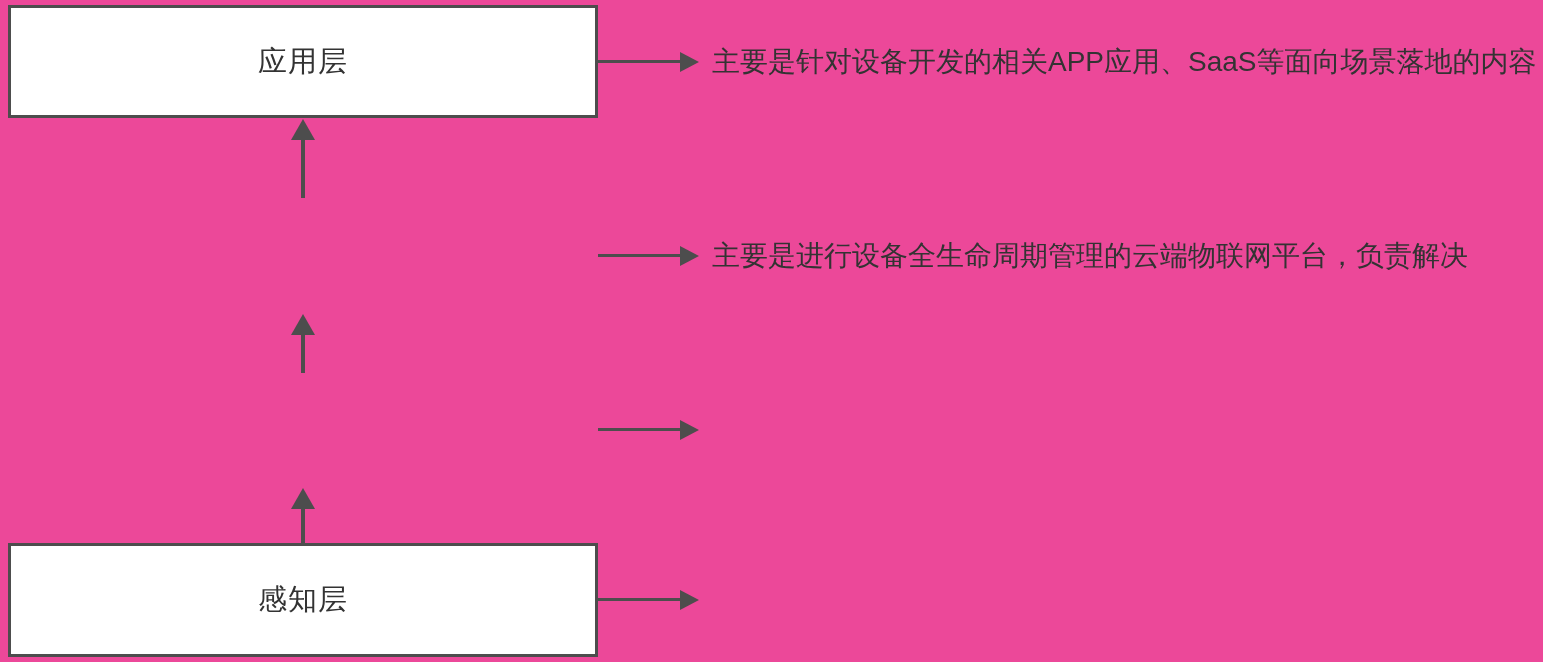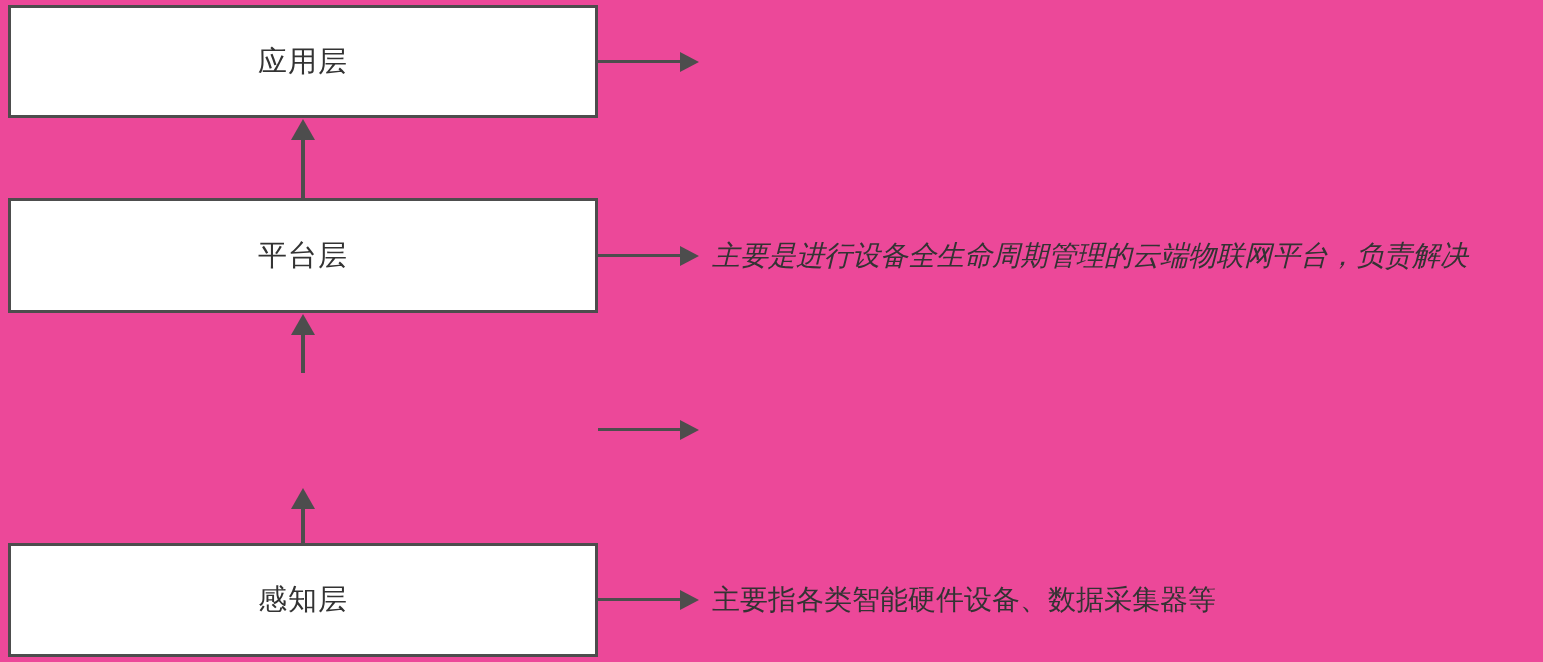--- a/index.html
+++ b/index.html
@@ -69,23 +69,20 @@
 </style>
 </head>
 <body>
 
 <div class="canvas">
 
   <div class="layer-box" style="top:5px; height:113px;">
     <span class="layer-label">应用层</span>
   </div>
 
-  <div class="layer-box" style="top:198px; height:115px;">
-    <span class="layer-label">平台层</span>
-  </div>
 
 
   <div class="layer-box" style="top:543px; height:114px;">
     <span class="layer-label">感知层</span>
   </div>
 
   <div>
     <div class="v-head" style="left:291px; top:119px;"></div>
     <div class="v-line" style="left:301px; top:139px; height:59px;"></div>
   </div>
@@ -113,19 +110,19 @@
   <div>
     <div class="h-line" style="left:598px; top:428px; width:82px;"></div>
     <div class="h-head" style="left:680px; top:420px;"></div>
   </div>
 
   <div>
     <div class="h-line" style="left:598px; top:598px; width:82px;"></div>
     <div class="h-head" style="left:680px; top:590px;"></div>
   </div>
 
+  <div class="desc" style="top:41px;">主要是针对设备开发的相关APP应用、SaaS等面向场景落地的内容</div>
 
-  <div class="desc" style="top:235px;font-style:italic;">主要是进行设备全生命周期管理的云端物联网平台，负责解决</div>
+  <div class="desc" style="top:235px;">主要是进行设备全生命周期管理的云端物联网平台，负责解决</div>
 
 
-  <div class="desc" style="top:579px;">主要指各类智能硬件设备、数据采集器等</div>
 
 </div>
 
 </body></html>

